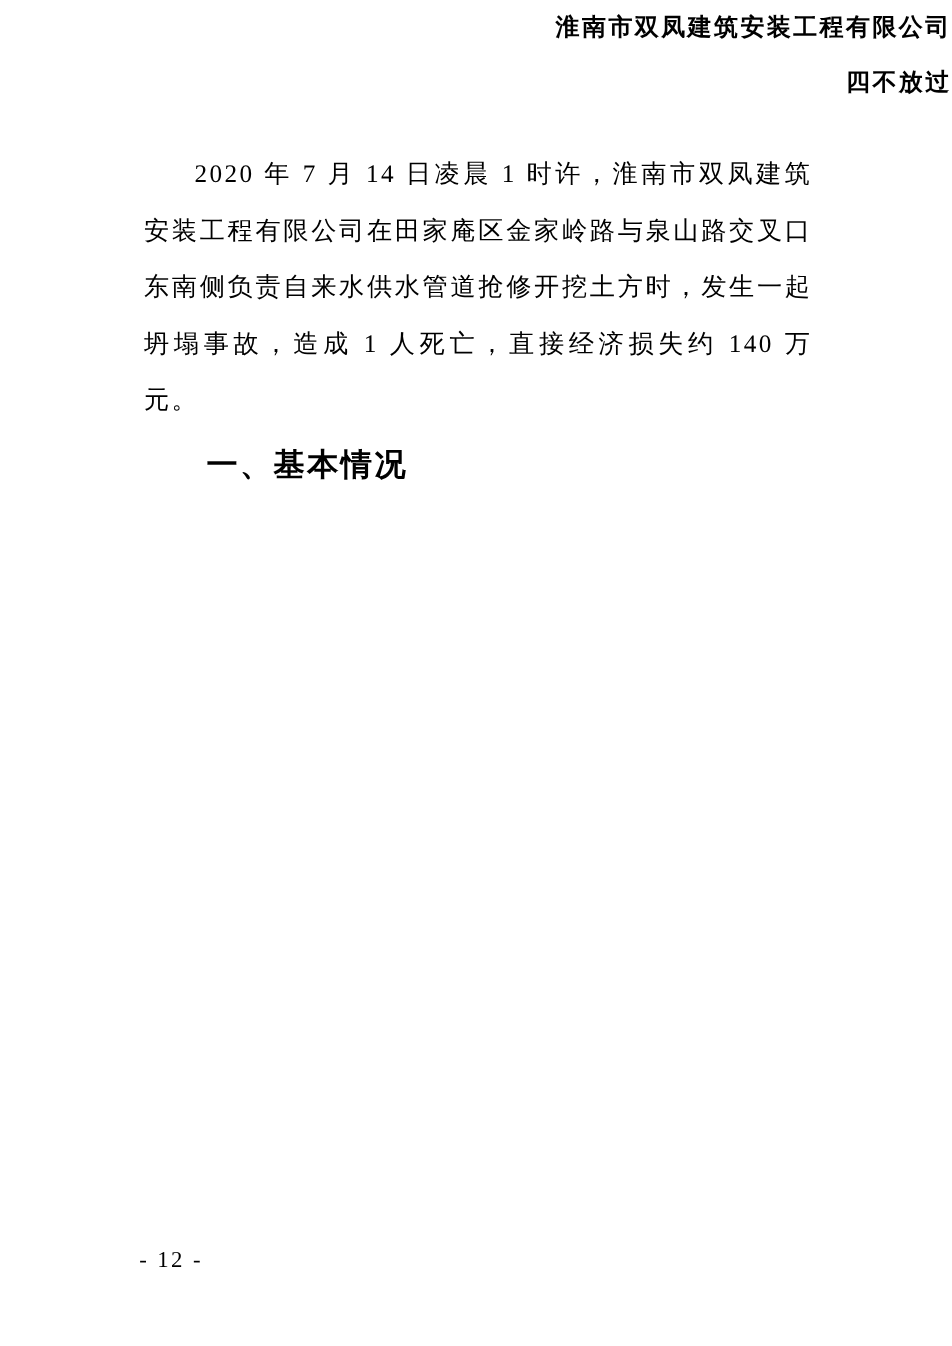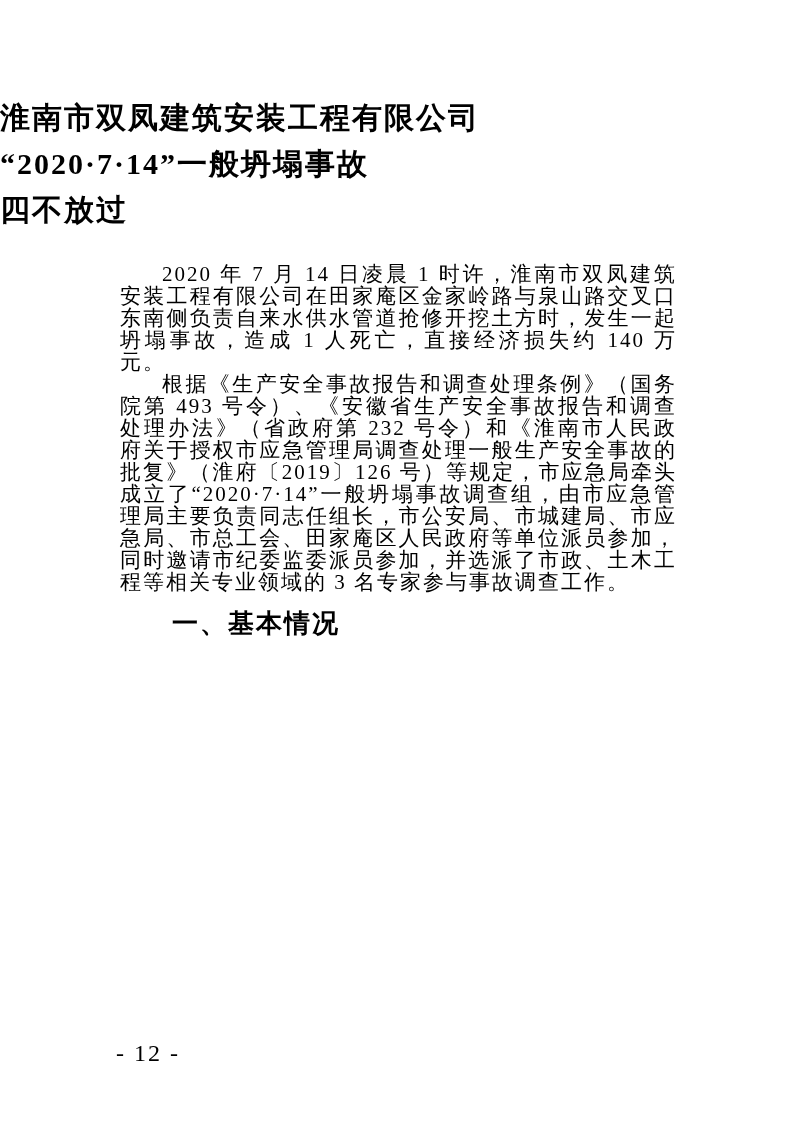--- a/index.html
+++ b/index.html
@@ -10,71 +10,68 @@
   .page {
     position: relative;
     width: 793px;
     height: 1122px;
     background: #ffffff;
     overflow: hidden;
     font-family: "Liberation Serif", "DejaVu Serif", serif;
     color: #000000;
   }
   .doc-title {
-    padding-top: 95px;
-    text-align: left;
+    text-align: right;
     font-weight: bold;
-    font-size: 30px;
+    font-size: 20px;
     line-height: 46px;
     letter-spacing: 2px;
   }
   .doc-title .title-line {
     display: block;
   }
   .content {
     width: 557px;
     margin: 30px 116px 0 120px;
   }
   .body-paragraph {
     margin: 0;
     font-size: 21px;
-    line-height: 22px;
+    line-height: 47px;
     letter-spacing: 2px;
     text-align: justify;
     text-indent: 2em;
   }
   .section-heading {
     margin: 14px 0 0 0;
     font-family: "Liberation Sans", "DejaVu Sans", sans-serif;
     font-weight: bold;
     font-size: 26px;
     line-height: 33.6px;
     letter-spacing: 2px;
     text-indent: 2em;
   }
   .page-number {
     position: absolute;
     left: 116px;
     top: 1040px;
-    font-size: 24px;
+    font-size: 19px;
     letter-spacing: 2px;
   }
 </style>
 </head>
 <body>
 
 <div class="page">
 
   <div class="doc-title">
     <span class="title-line">淮南市双凤建筑安装工程有限公司</span>
-    <span class="title-line">“2020·7·14”一般坍塌事故</span>
     <span class="title-line">四不放过</span>
   </div>
 
   <div class="content">
     <p class="body-paragraph">2020 年 7 月 14 日凌晨 1 时许，淮南市双凤建筑安装工程有限公司在田家庵区金家岭路与泉山路交叉口东南侧负责自来水供水管道抢修开挖土方时，发生一起坍塌事故，造成 1 人死亡，直接经济损失约 140 万元。</p>
-    <p class="body-paragraph">根据《生产安全事故报告和调查处理条例》（国务院第 493 号令）、《安徽省生产安全事故报告和调查处理办法》（省政府第 232 号令）和《淮南市人民政府关于授权市应急管理局调查处理一般生产安全事故的批复》（淮府〔2019〕126 号）等规定，市应急局牵头成立了“2020·7·14”一般坍塌事故调查组，由市应急管理局主要负责同志任组长，市公安局、市城建局、市应急局、市总工会、田家庵区人民政府等单位派员参加，同时邀请市纪委监委派员参加，并选派了市政、土木工程等相关专业领域的 3 名专家参与事故调查工作。</p>
     <p class="section-heading">一、基本情况</p>
   </div>
 
   <div class="page-number">- 12 -</div>
 
 </div>
 
 </body></html>

